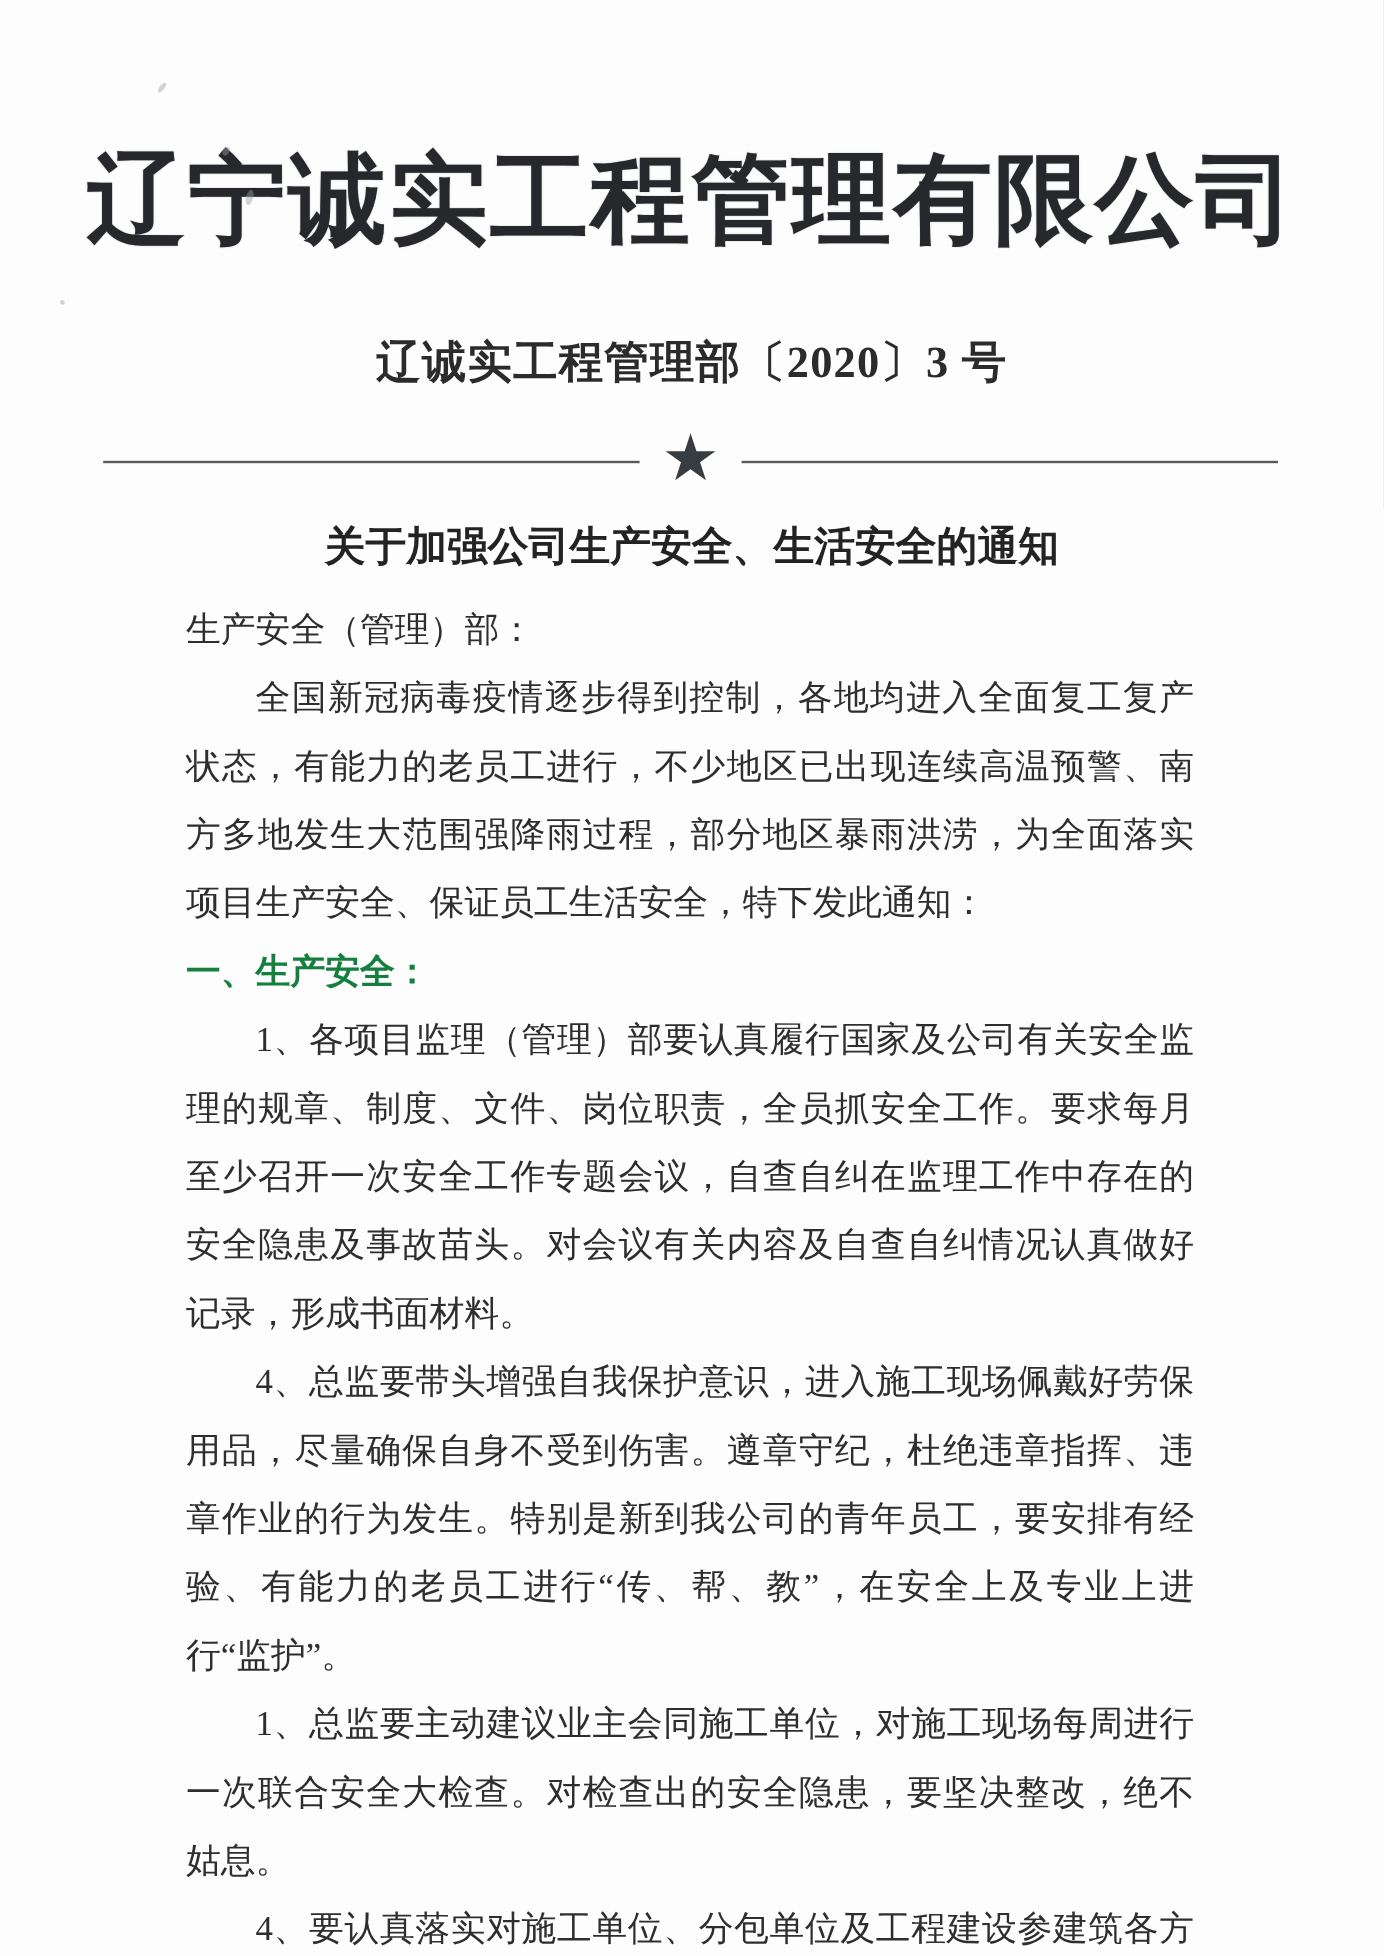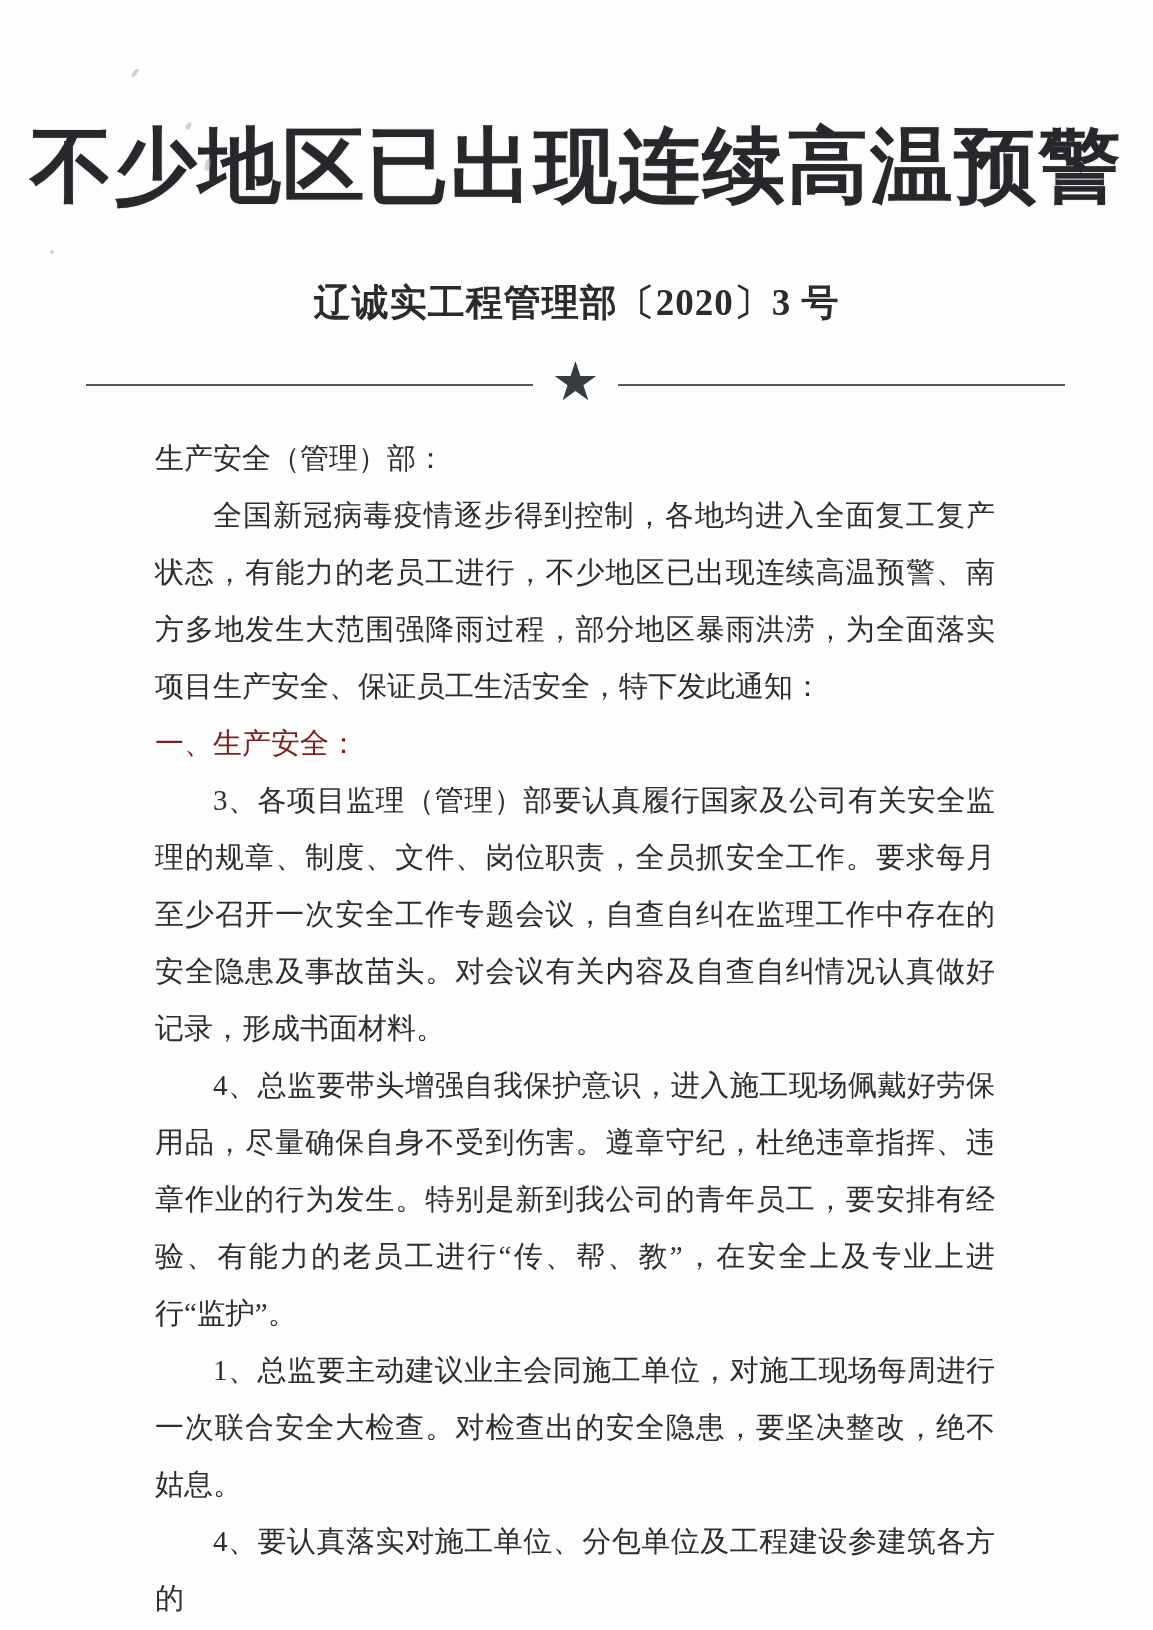--- a/index.html
+++ b/index.html
@@ -77,53 +77,54 @@
   .body-text {
     margin: 18px 158px 0 155px;
     font-size: 29px;
     line-height: 57px;
     text-align: justify;
     color: #2e2e2e;
   }
   .body-text p { margin: 0; }
   .indent { text-indent: 2em; }
   .section-heading {
-    font-weight: normal;
-    color: #7f1d1d;
+    font-weight: bold;
+    color: #15803d;
   }
 </style>
 </head>
 <body>
 
 <div class="page">
 
   <span class="speck s1"></span>
   <span class="speck s2"></span>
   <span class="speck s3"></span>
   <span class="speck s4"></span>
 
-  <h1 class="company-name">不少地区已出现连续高温预警</h1>
+  <h1 class="company-name">辽宁诚实工程管理有限公司</h1>
 
   <div class="doc-number">辽诚实工程管理部〔2020〕3 号</div>
 
   <div class="divider">
     <span class="line"></span>
     <span class="star">★</span>
     <span class="line"></span>
   </div>
 
+  <h2 class="notice-title">关于加强公司生产安全、生活安全的通知</h2>
 
   <div class="body-text">
     <p>生产安全（管理）部：</p>
 
     <p class="indent">全国新冠病毒疫情逐步得到控制，各地均进入全面复工复产状态，有能力的老员工进行，不少地区已出现连续高温预警、南方多地发生大范围强降雨过程，部分地区暴雨洪涝，为全面落实项目生产安全、保证员工生活安全，特下发此通知：</p>
 
     <p class="section-heading">一、生产安全：</p>
 
-    <p class="indent">3、各项目监理（管理）部要认真履行国家及公司有关安全监理的规章、制度、文件、岗位职责，全员抓安全工作。要求每月至少召开一次安全工作专题会议，自查自纠在监理工作中存在的安全隐患及事故苗头。对会议有关内容及自查自纠情况认真做好记录，形成书面材料。</p>
+    <p class="indent">1、各项目监理（管理）部要认真履行国家及公司有关安全监理的规章、制度、文件、岗位职责，全员抓安全工作。要求每月至少召开一次安全工作专题会议，自查自纠在监理工作中存在的安全隐患及事故苗头。对会议有关内容及自查自纠情况认真做好记录，形成书面材料。</p>
 
     <p class="indent">4、总监要带头增强自我保护意识，进入施工现场佩戴好劳保用品，尽量确保自身不受到伤害。遵章守纪，杜绝违章指挥、违章作业的行为发生。特别是新到我公司的青年员工，要安排有经验、有能力的老员工进行“传、帮、教”，在安全上及专业上进行“监护”。</p>
 
     <p class="indent">1、总监要主动建议业主会同施工单位，对施工现场每周进行一次联合安全大检查。对检查出的安全隐患，要坚决整改，绝不姑息。</p>
 
     <p class="indent">4、要认真落实对施工单位、分包单位及工程建设参建筑各方的</p>
   </div>
 
 </div>
 

